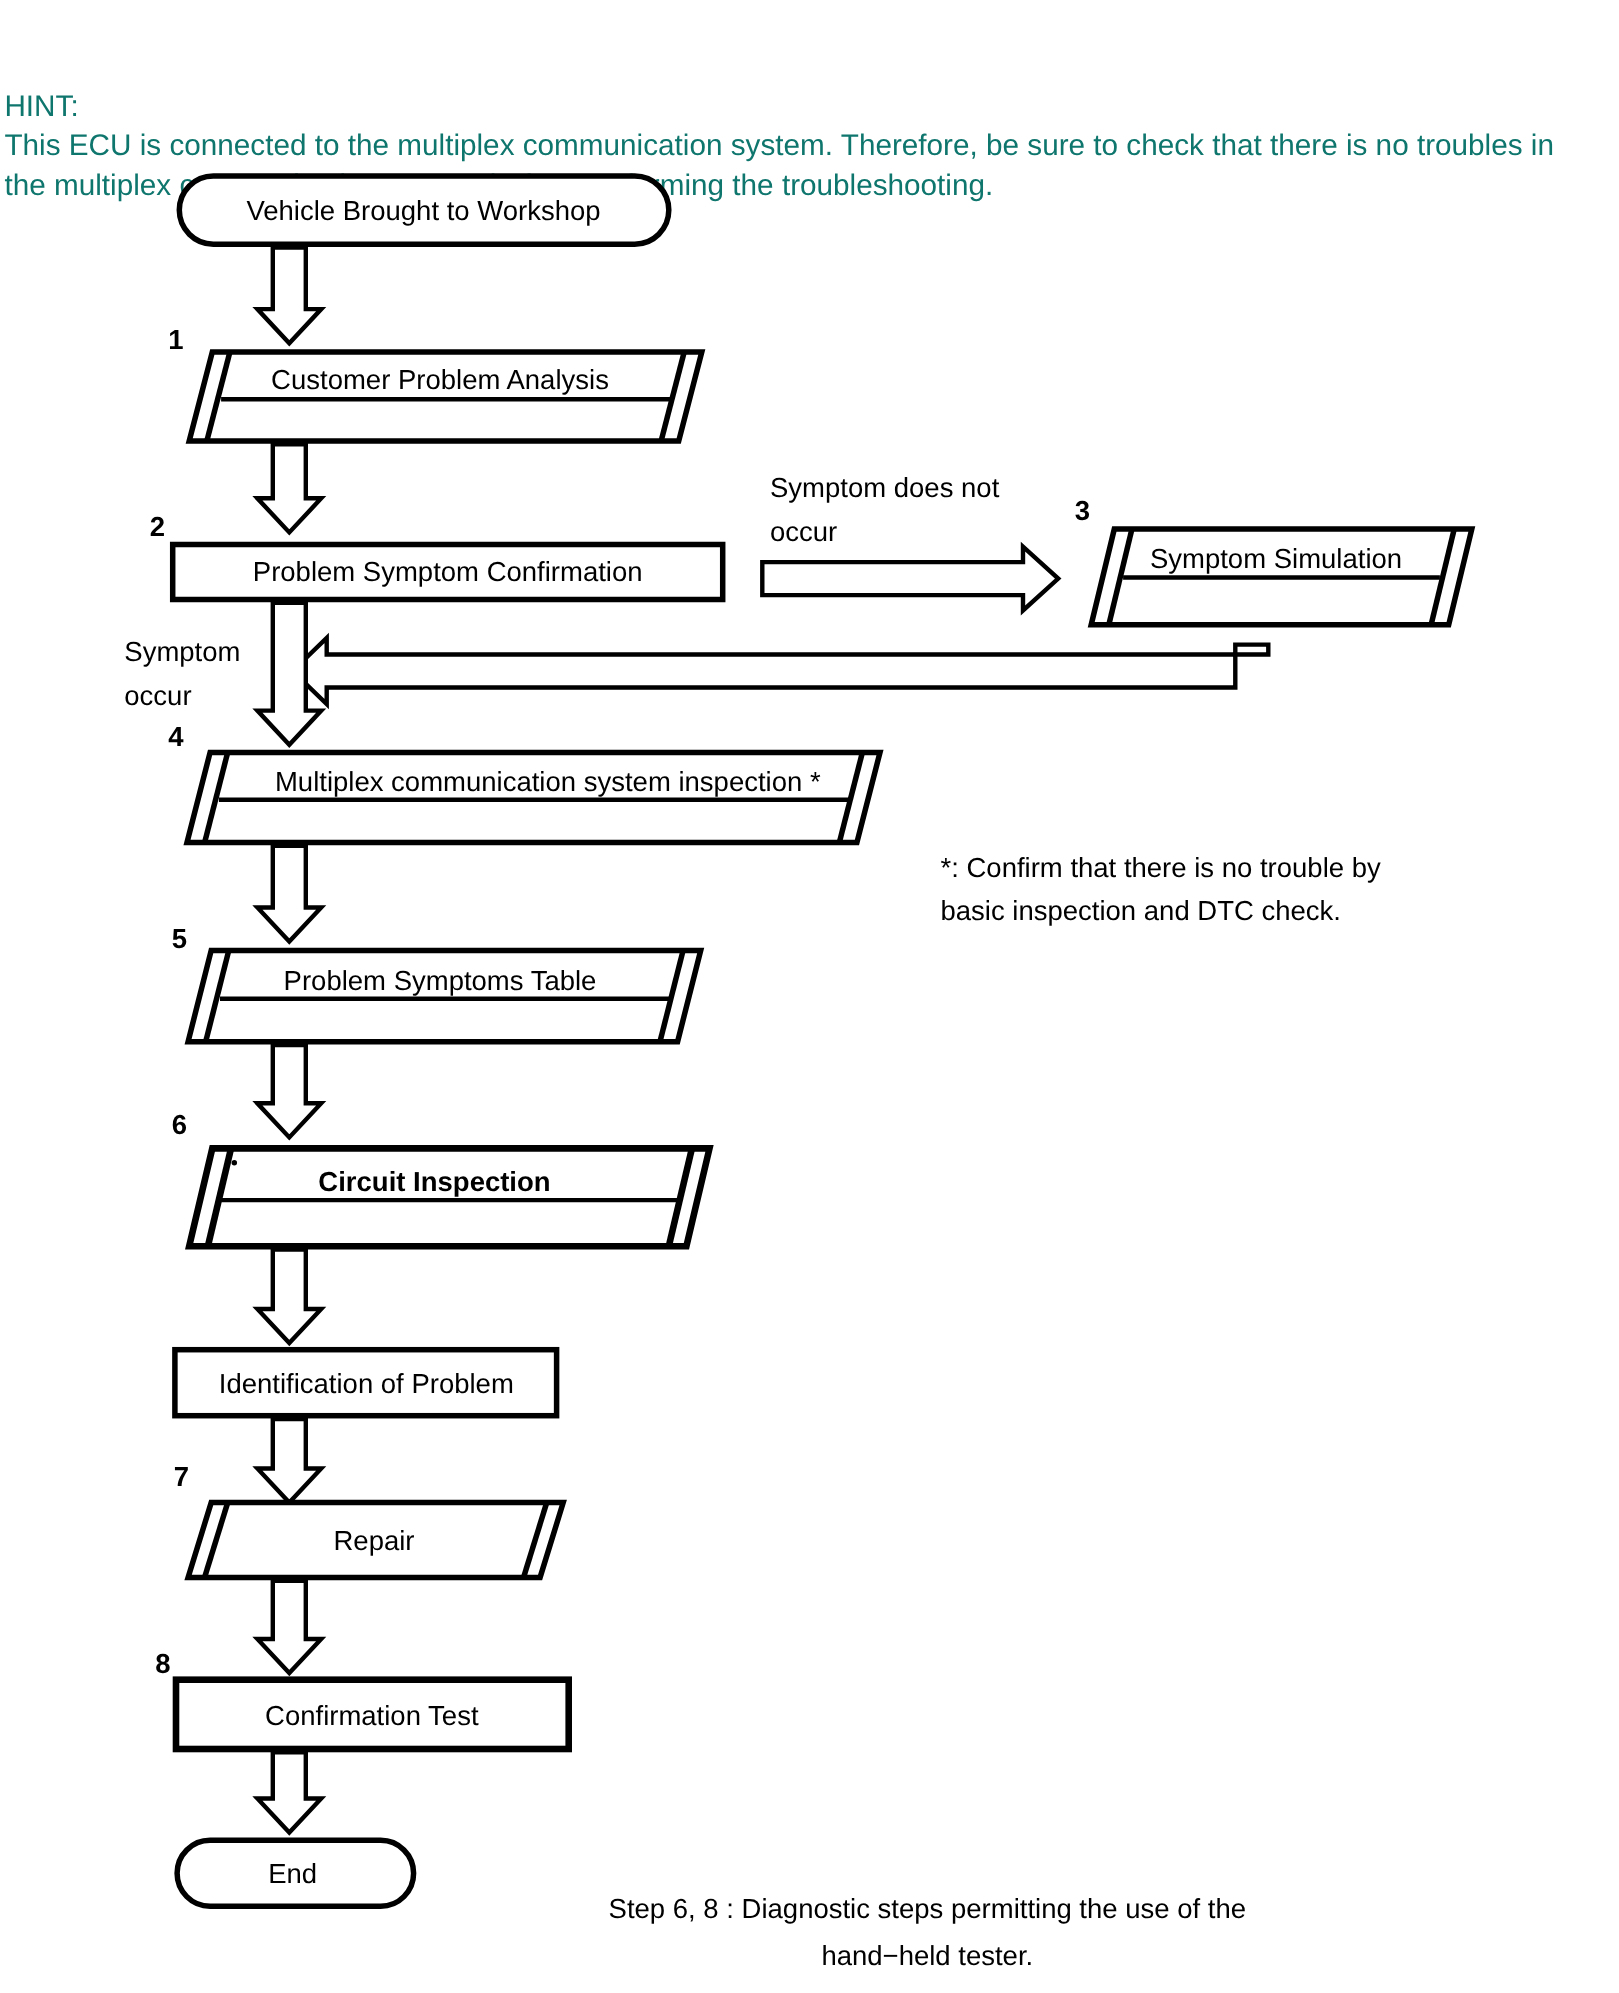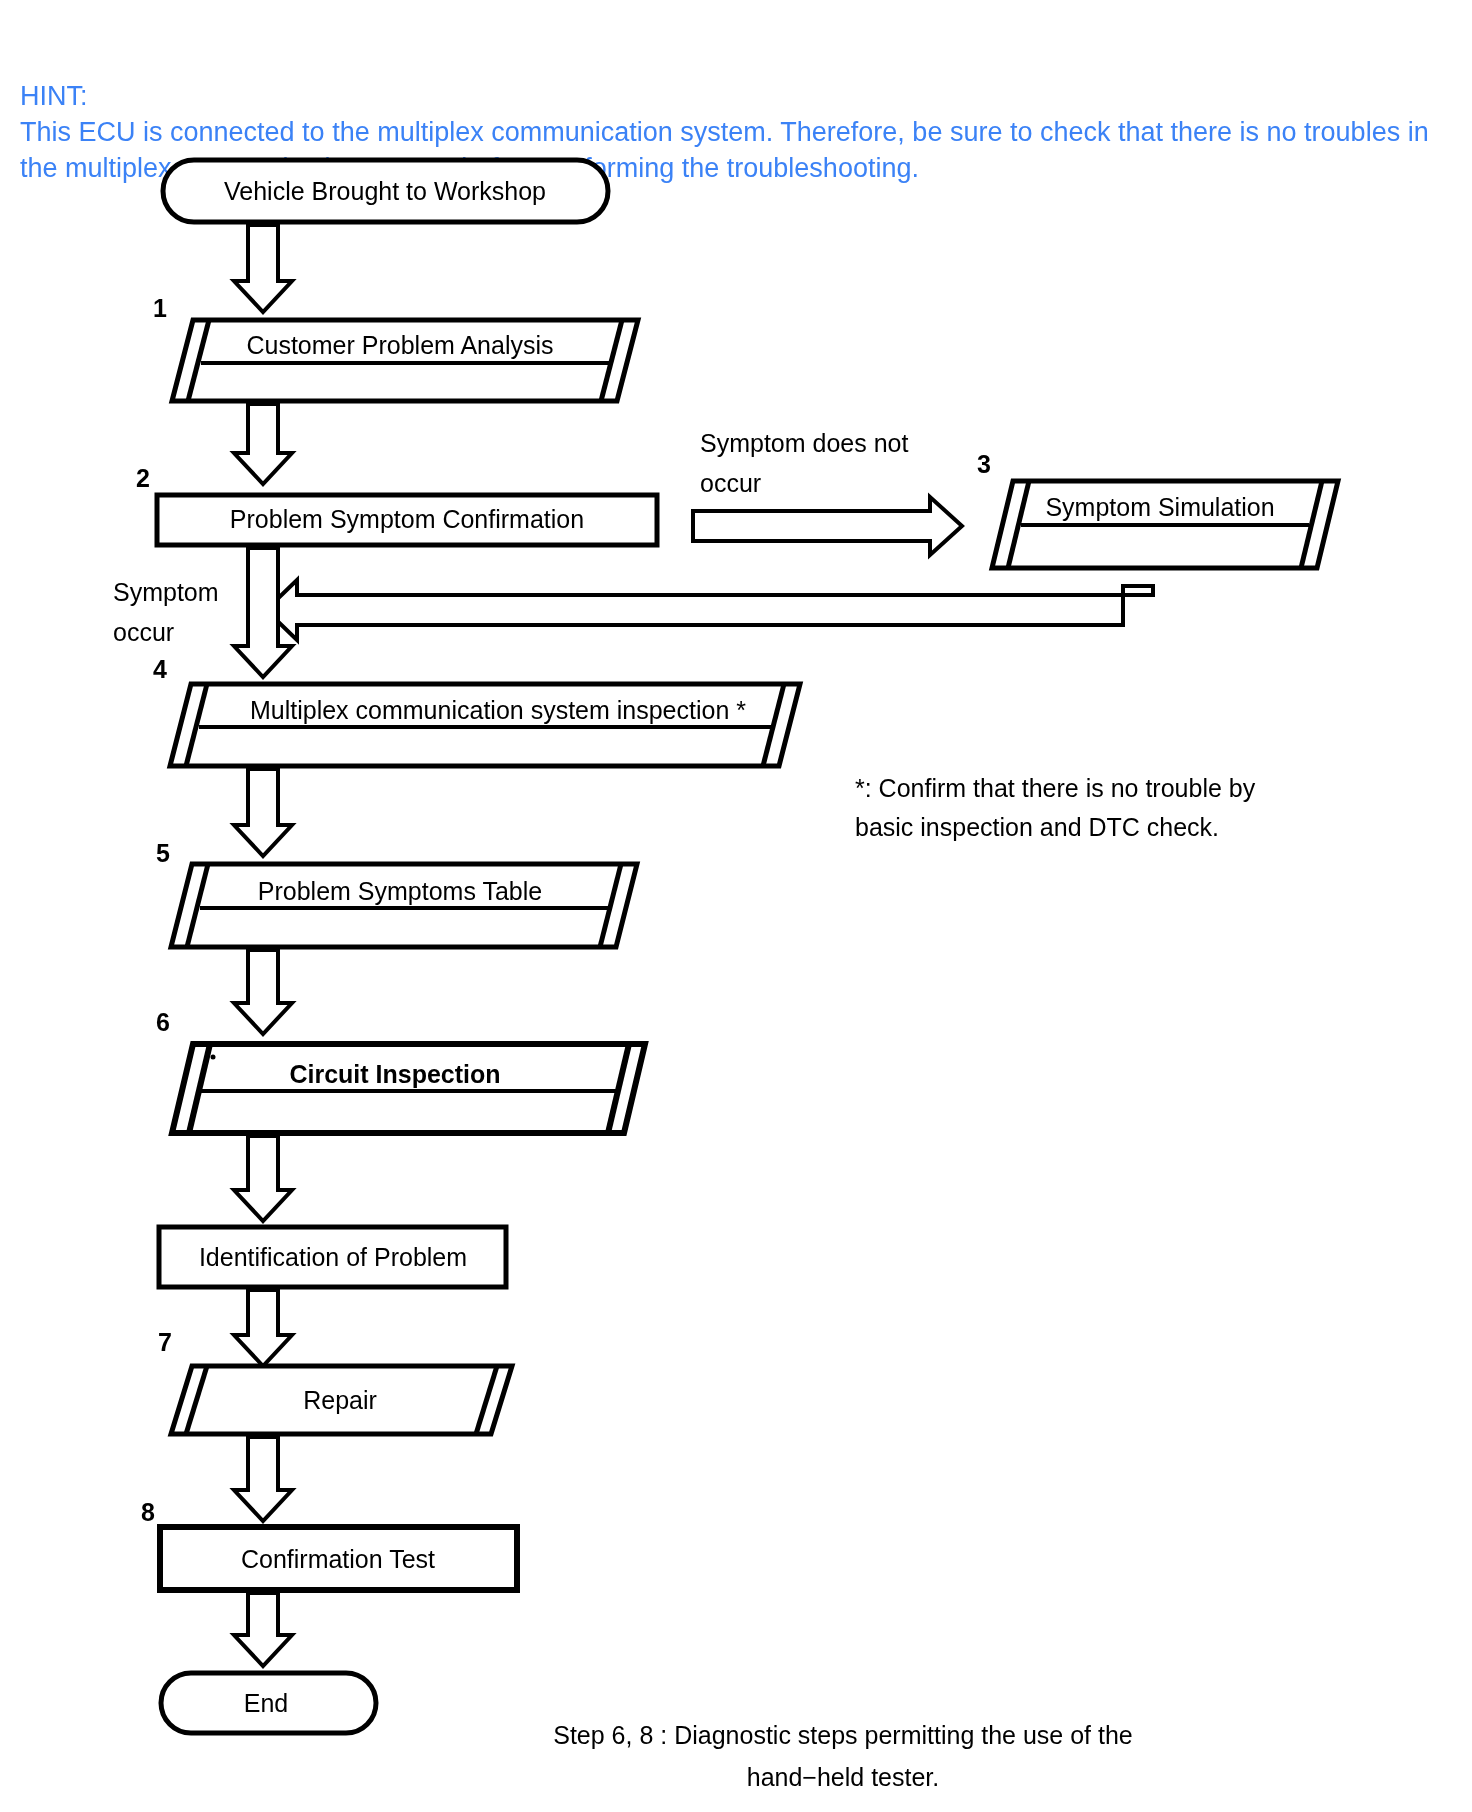--- a/index.html
+++ b/index.html
@@ -6,25 +6,25 @@
   body{
     width:1472px;height:1812px;
     font-family:"Liberation Sans","DejaVu Sans",sans-serif;
     color:#000;
     position:relative;
     overflow:hidden;
   }
   #root{position:relative;width:1472px;height:1812px;}
   .hint{
     position:absolute;
-    left:20px; top:6px;
+    left:4px; top:6px;
     width:1440px;
     font-size:27px;
     line-height:36px;
-    color:#3b82f6;
+    color:#0f766e;
     white-space:pre-wrap;
   }
   .hint .lbl{display:block;}
   svg#flow{position:absolute;left:0;top:0;width:1472px;height:1812px;}
   svg#flow text{font-family:"Liberation Sans","DejaVu Sans",sans-serif;fill:#000;}
   .t-shape{font-size:25px;}
   .t-shape-bold{font-size:25px;font-weight:bold;}
   .t-num{font-size:25px;font-weight:bold;}
   .t-edge{font-size:25px;}
   .t-note{font-size:25px;}

